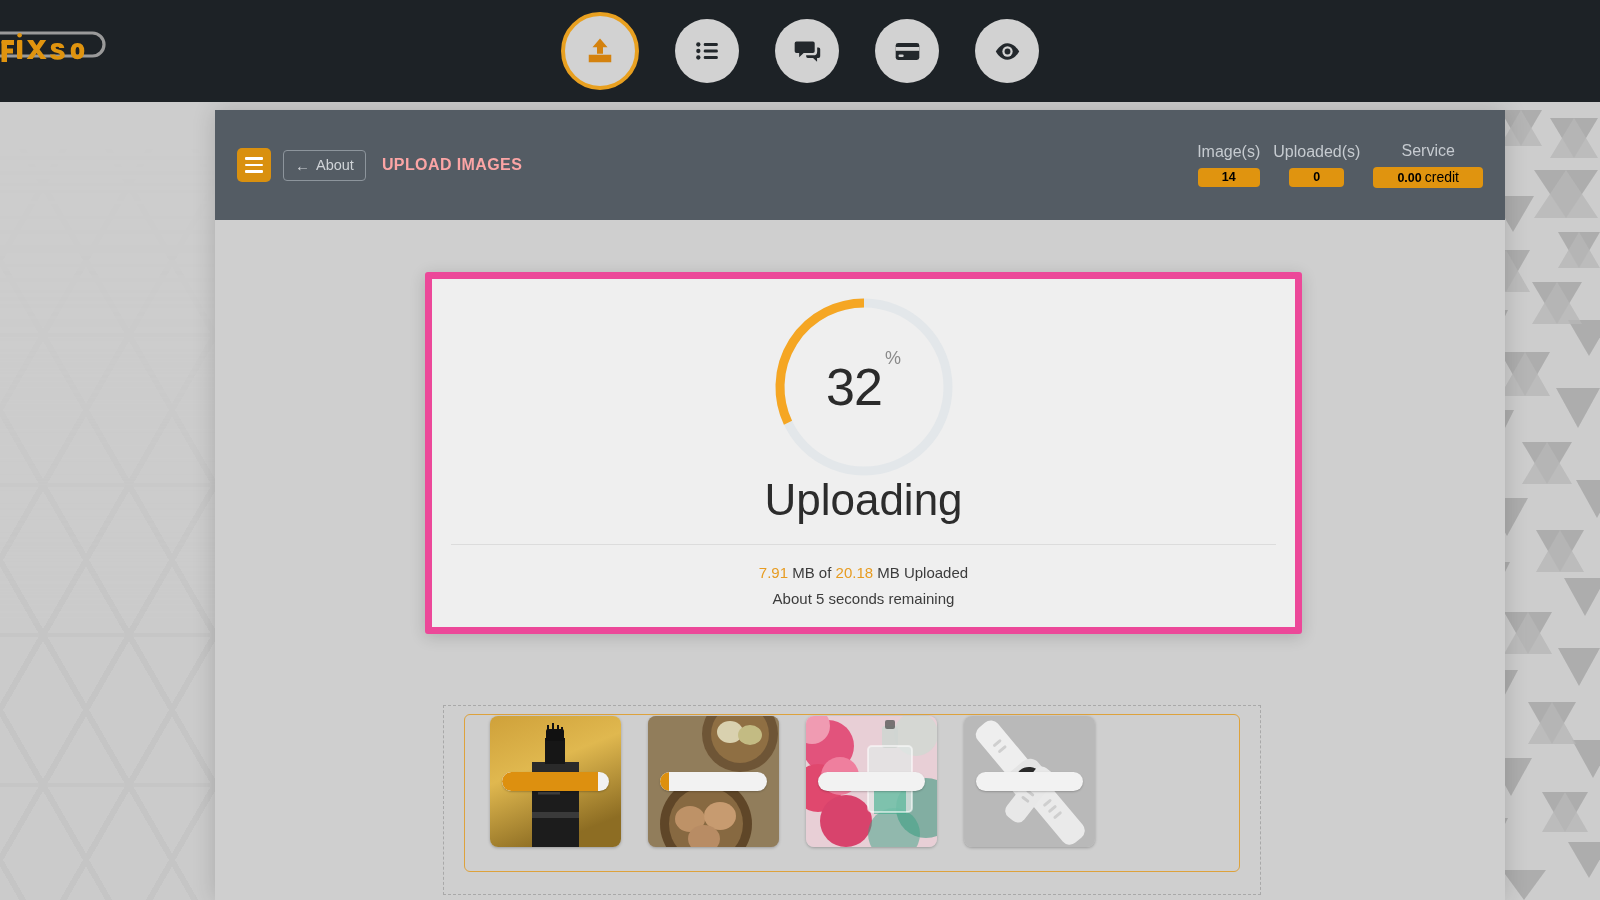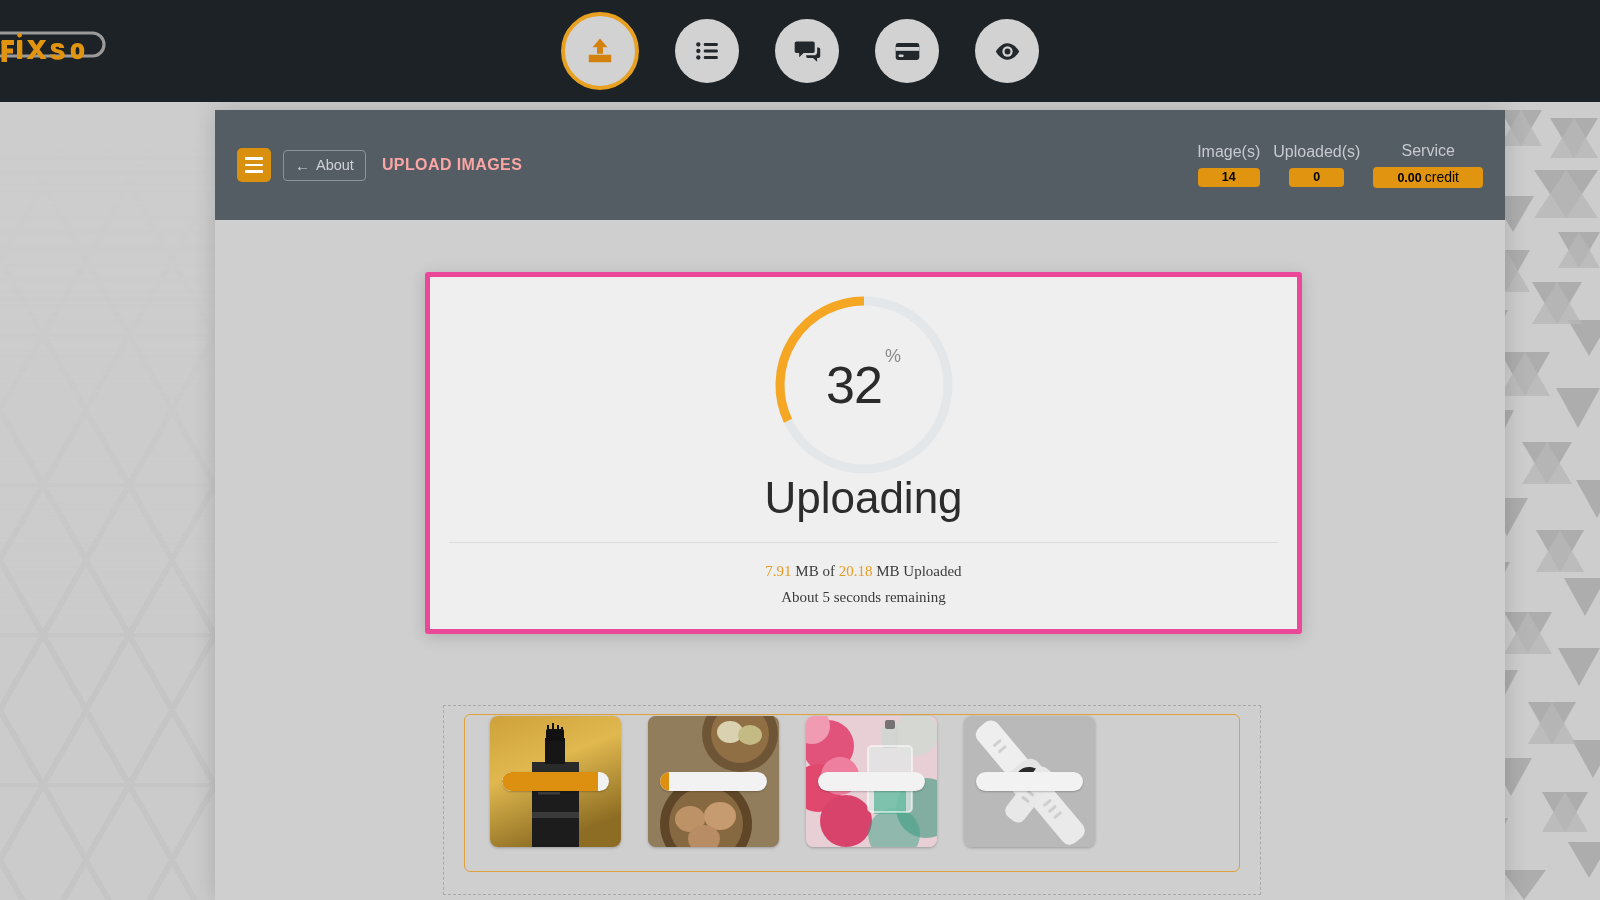--- a/index.html
+++ b/index.html
@@ -155,21 +155,21 @@
     overflow: hidden;
     box-shadow: 0 1px 2px rgba(0,0,0,.22);
   }
   .tbar-fill { height: 100%; background: #dd900f; border-radius: 10px 0 0 10px; }
 
   
   .modal {
     position: absolute; left: 425px; top: 272px;
     width: 877px; height: 362px;
     background: #efefef;
-    border: 5px solid #ec4899;
+    border: 7px solid #ec4899;
     border-radius: 3px;
     box-shadow: 0 3px 16px rgba(0,0,0,.16);
     z-index: 20;
   }
   .ring-wrap {
     position: absolute; left: 50%; top: 13px;
     transform: translateX(-50%);
     width: 190px; height: 190px;
   }
   .ring-wrap svg { display:block; }
@@ -193,21 +193,20 @@
   }
   .modal-divider {
     position: absolute; left: 19px; right: 19px; top: 265px;
     height: 1px; background: #dcdcdc;
   }
   .modal-stats {
     position: absolute; left: 0; right: 0; top: 281px;
     text-align: center;
     font-size: 15px; color: #3c3c3c;
     line-height: 1.75;
-    font-family: Liberation Serif, serif;
   }
   .amber { color: #e79c22; }
 </style>
 </head>
 <body>
 
 <div class="bg-wrap">
   <div class="bg-tri-left"></div>
   <div class="bg-tri-right">
     <svg width="128" height="800" viewBox="0 0 128 800" xmlns="http://www.w3.org/2000/svg">

